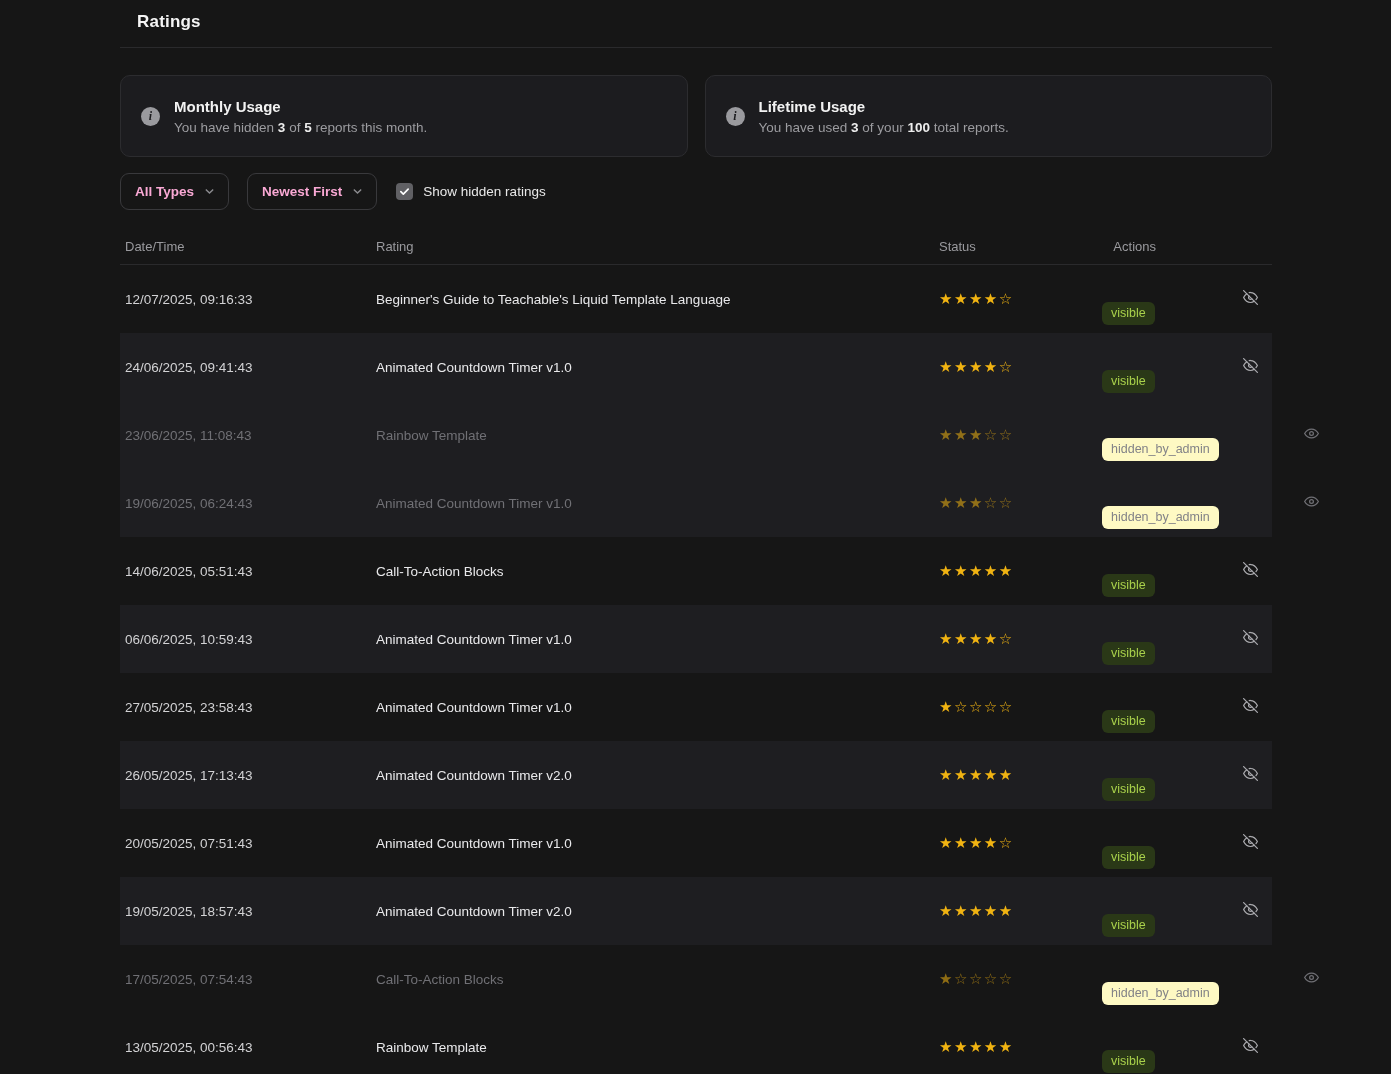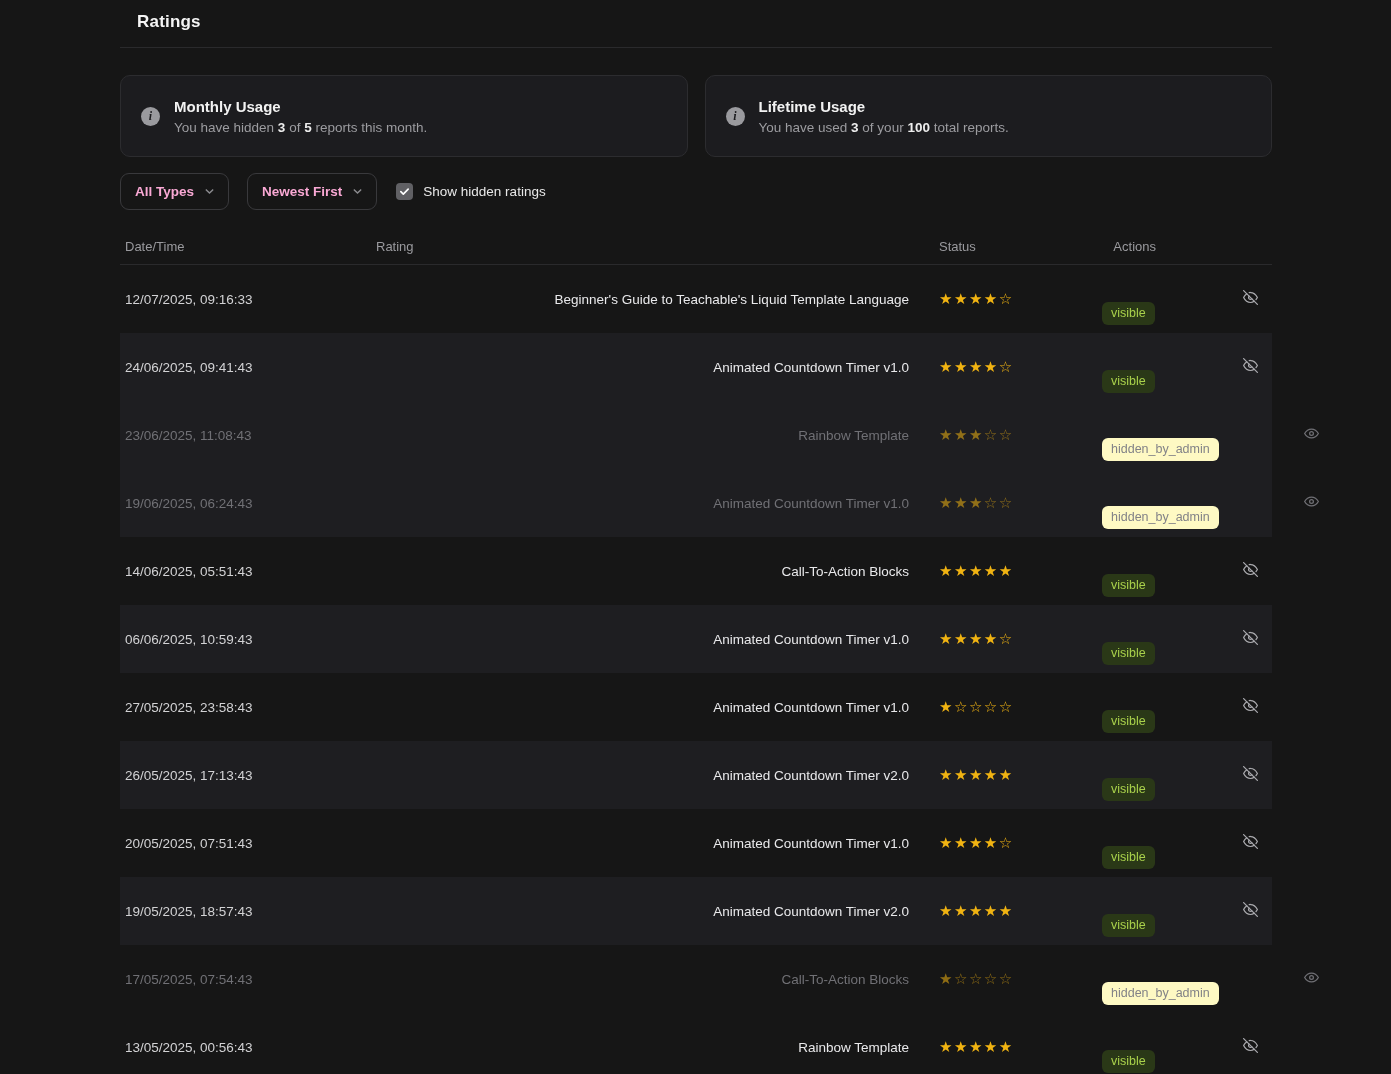--- a/index.html
+++ b/index.html
@@ -55,21 +55,21 @@
     gap:30px;
   }
   .thead {
     height:37px; border-bottom:1px solid #2a2a2c;
     color:#9a9a9e; font-size:13px;
   }
   .th-actions { text-align:right; padding-right:2px; }
   .row { height:68px; }
   .row.shaded { background:#1e1e21; }
   .cell-date { font-size:13.5px; color:#d2d2d4; }
-  .cell-product { font-size:13.5px; color:#e9e9eb;text-align:right; }
+  .cell-product { font-size:13.5px; color:#e9e9eb; }
   .stars { font-size:15px; color:#f0b312; letter-spacing:1.5px; white-space:nowrap; }
   .badge { display:inline-block; font-size:12.5px; padding:4px 9px; border-radius:6px; line-height:1.15;margin-top:29px; }
   .badge-visible { background:#2a3817; color:#a9d14b; }
   .badge-hidden { background:#fef9c3; color:#828287; }
   .cell-actions { display:flex; justify-content:flex-end; padding-right:12px; }
   .action-btn { background:none; border:none; padding:2px; cursor:pointer; display:flex; align-items:center; }
   .action-btn svg { stroke:#ababaf; }
   .hidden-row .cell-date, .hidden-row .cell-product { color:#707075; }
   .hidden-row .stars { opacity:.55; }
   .hidden-row .action-btn svg { stroke:#707075; }

